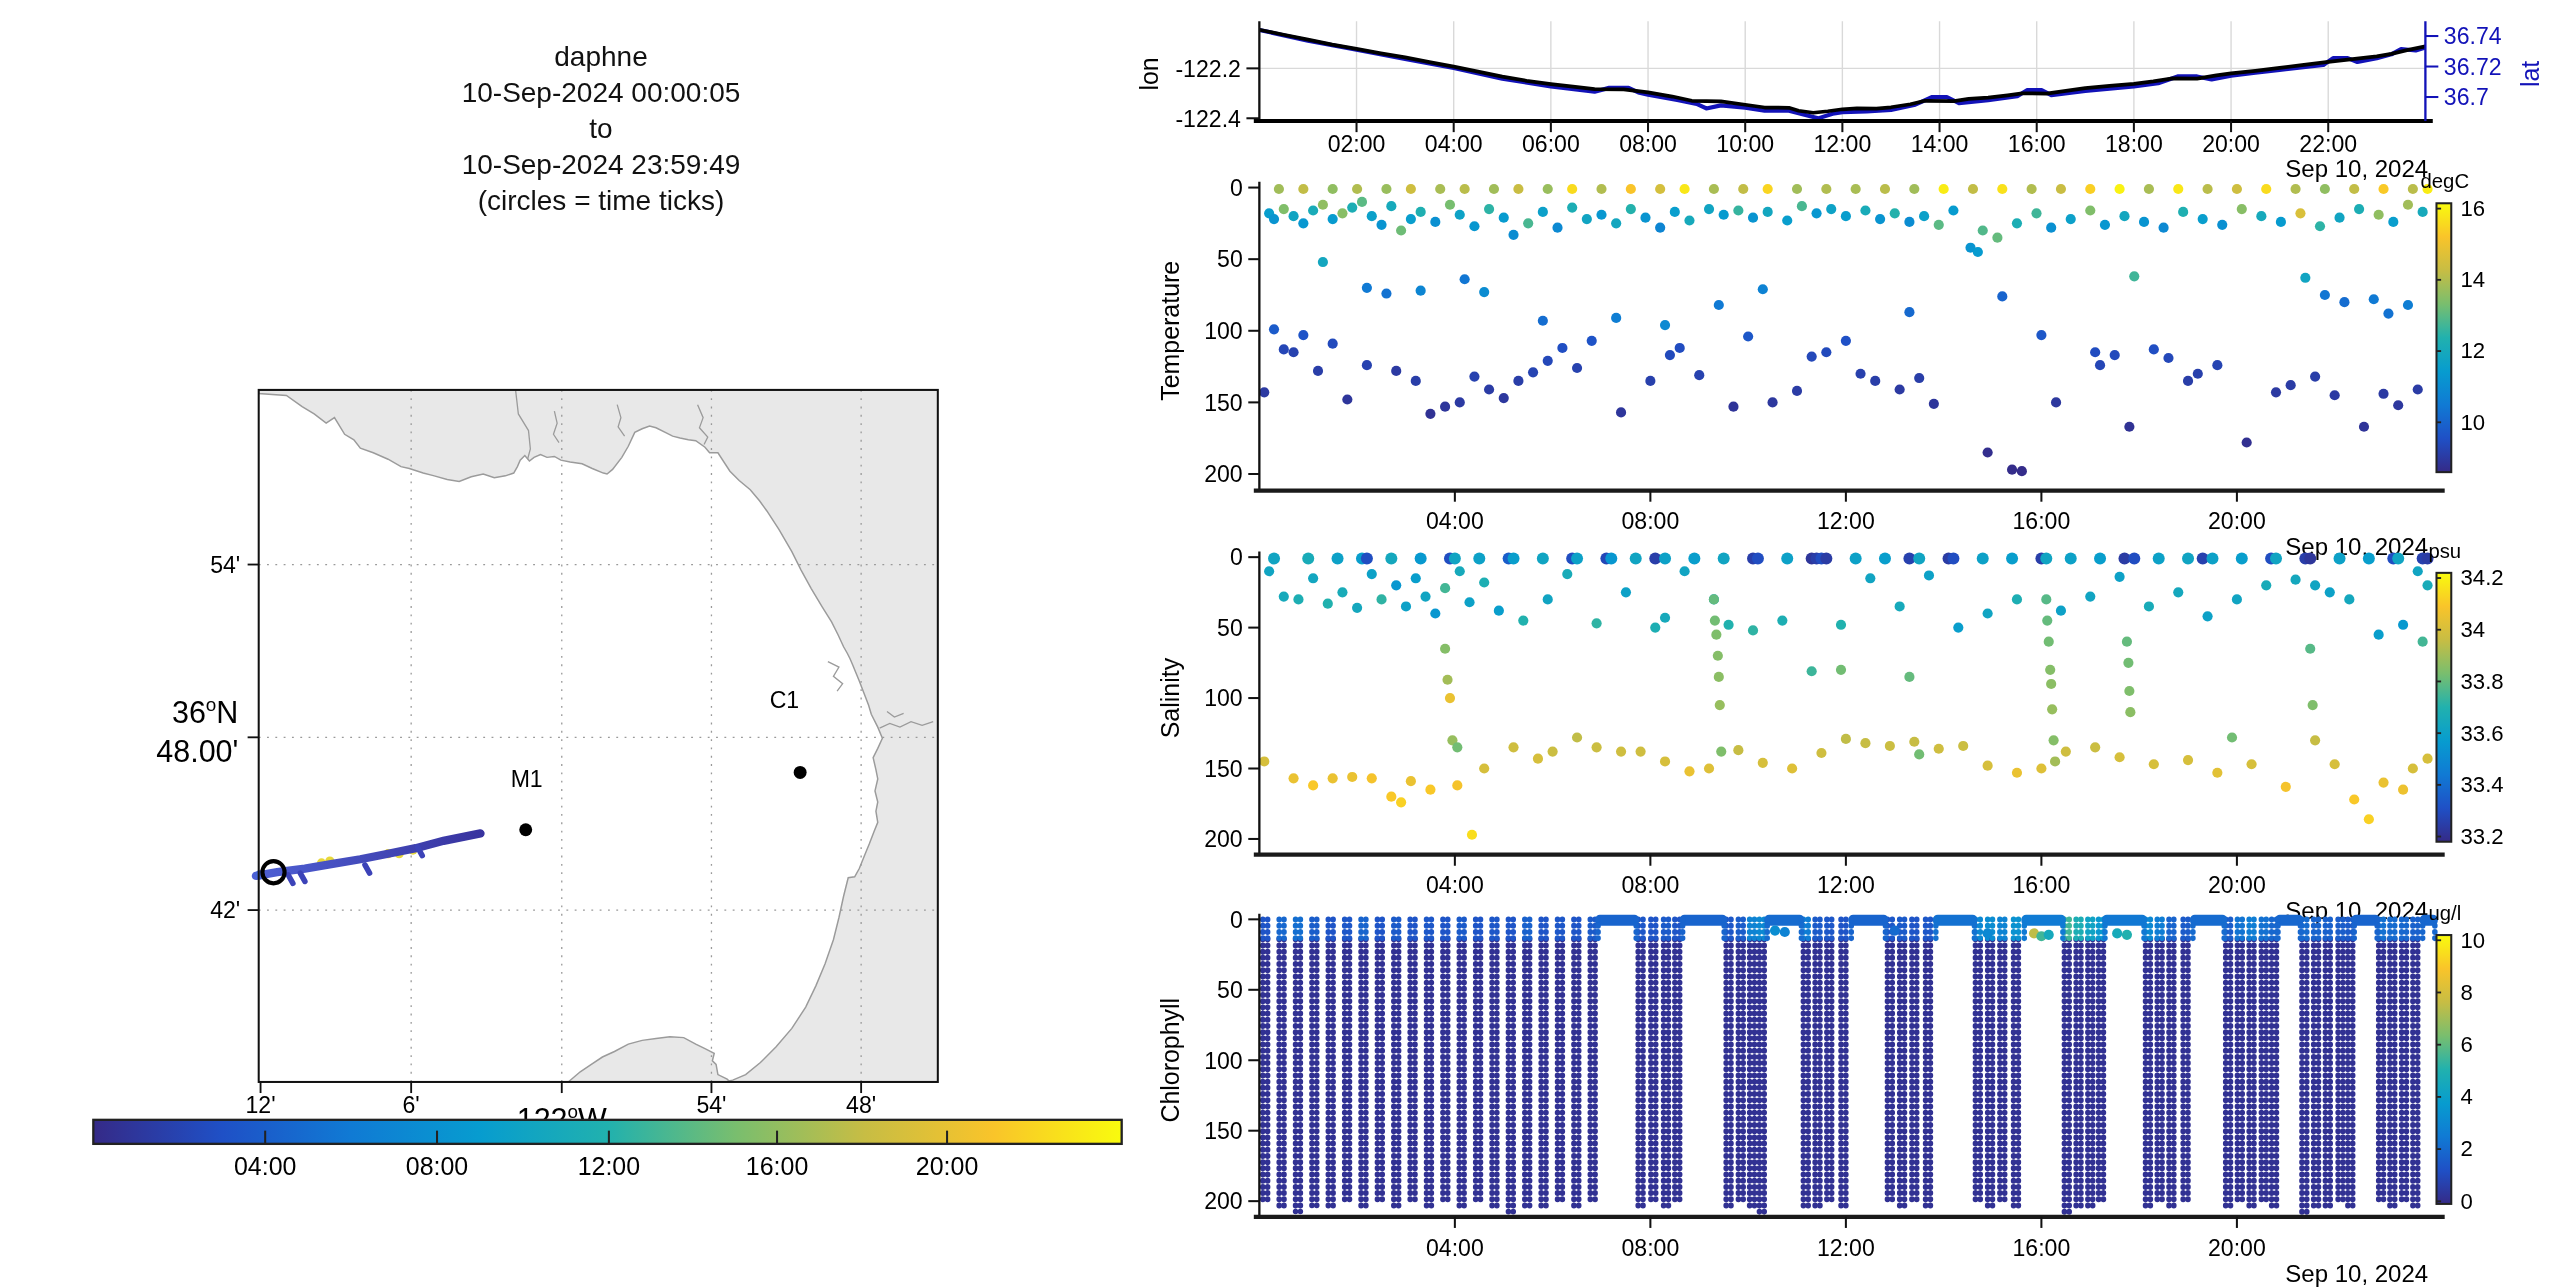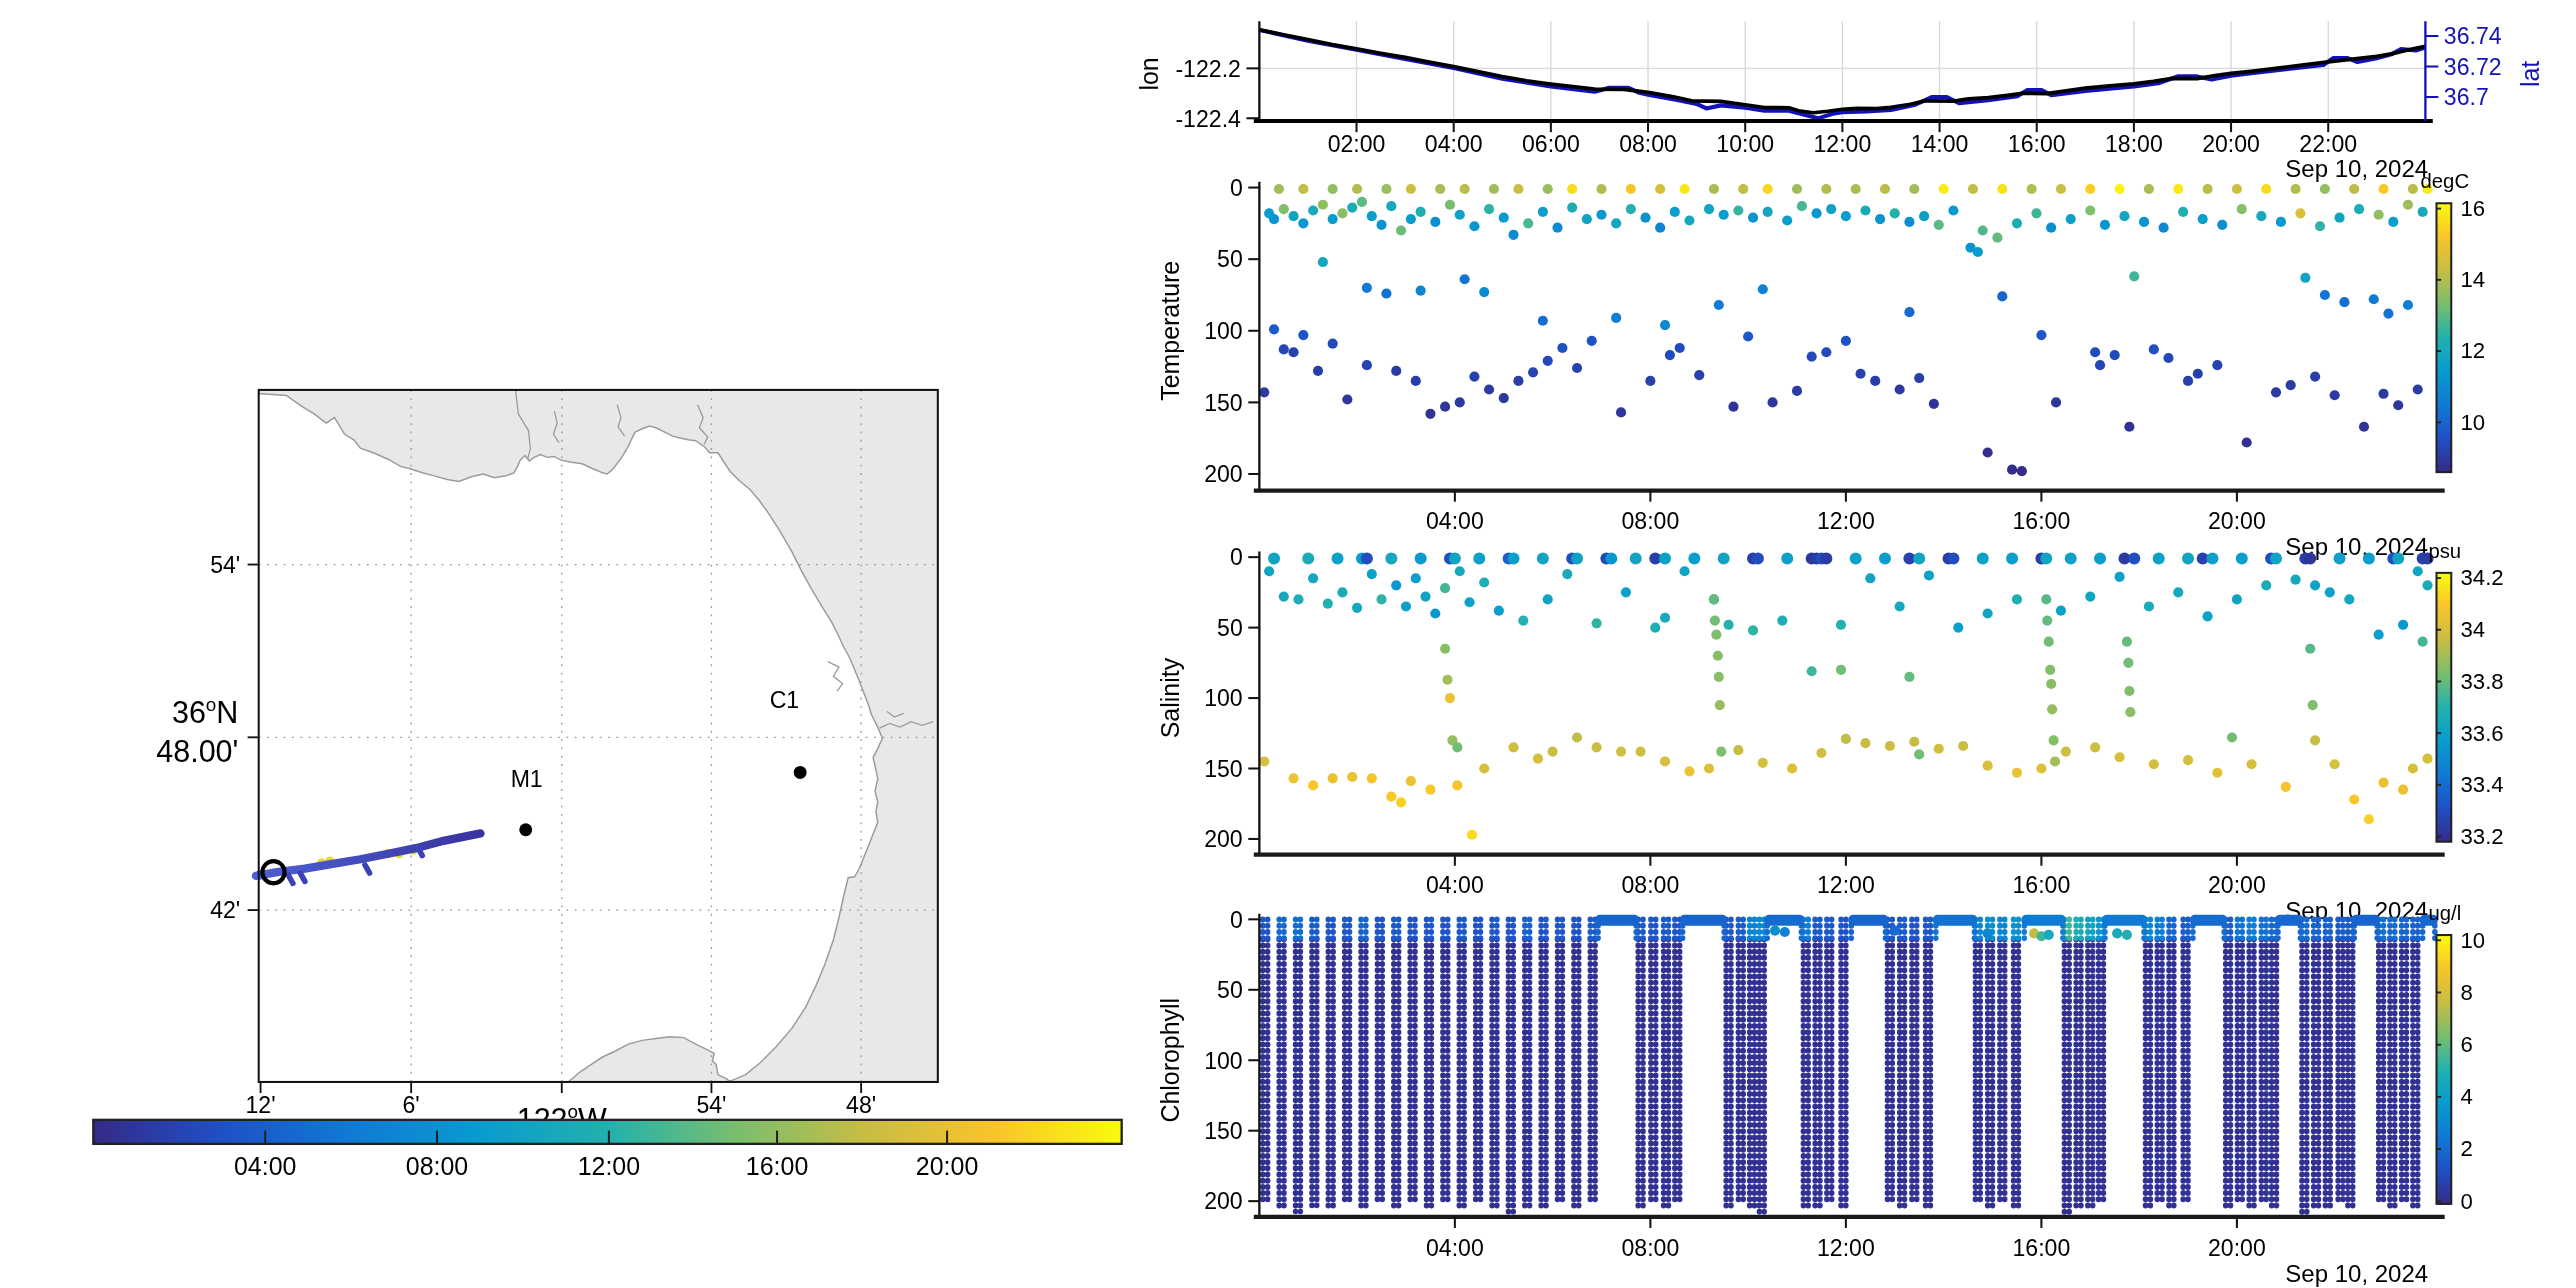--- a/index.html
+++ b/index.html
@@ -7,20 +7,27 @@
        font-family:"Liberation Sans",sans-serif;color:#000;}
   #figure{position:absolute;inset:0;}
   #title-block{position:absolute;left:139px;top:39px;width:924px;text-align:center;
        font-size:28px;line-height:36px;color:#111;}
   #main-svg{position:absolute;left:0;top:0;}
 </style>
 </head>
 <body>
 
 <div id="figure">
+  <div id="title-block">
+    <div>daphne</div>
+    <div>10-Sep-2024 00:00:05</div>
+    <div>to</div>
+    <div>10-Sep-2024 23:59:49</div>
+    <div>(circles = time ticks)</div>
+  </div>
   <svg id="main-svg" width="2576" height="1288" viewBox="0 0 2788 1394">
       <defs>
         <clipPath id="mapclip">
           <rect x="280" y="422" width="735" height="749"></rect>
         </clipPath>
         <linearGradient id="trackgrad" x1="0" y1="0" x2="1" y2="0">
           <stop offset="0" stop-color="#4e60d4"></stop>
           <stop offset="1" stop-color="#38339f"></stop>
         </linearGradient>
         <linearGradient id="mapcb" x1="0" y1="0" x2="1" y2="0">

